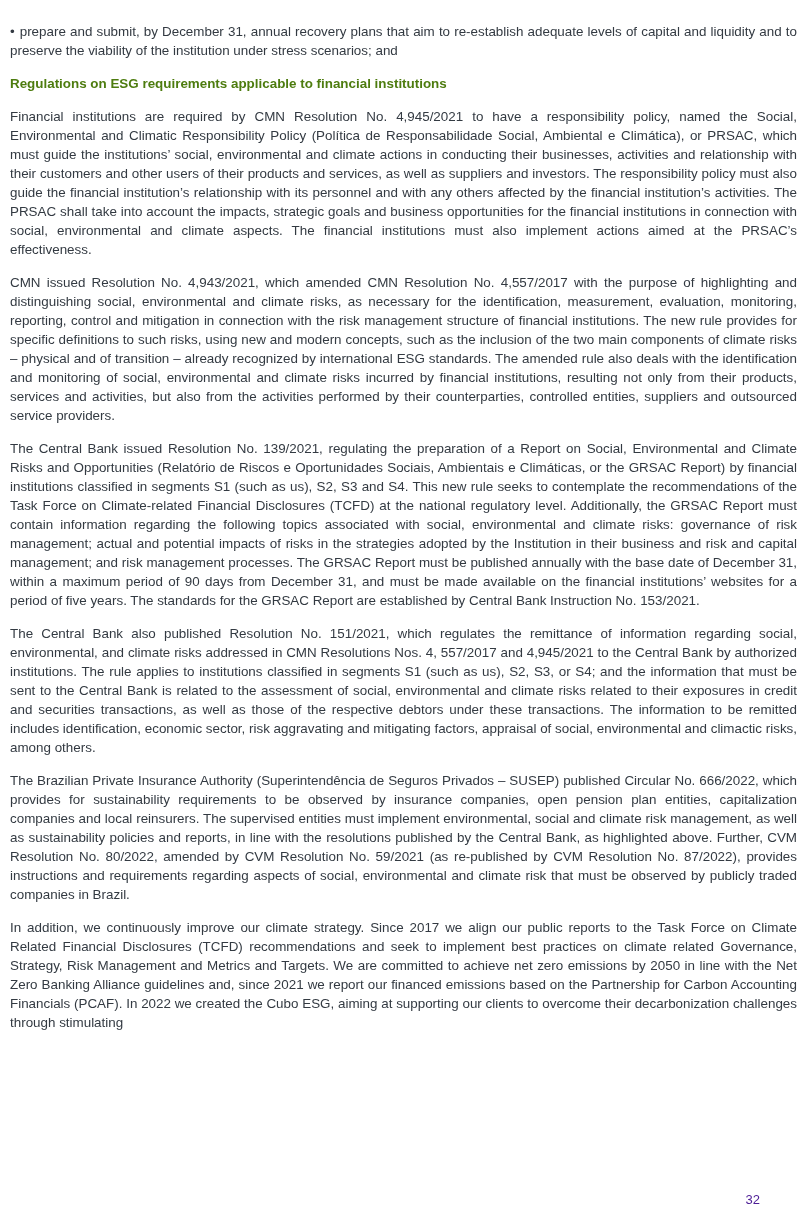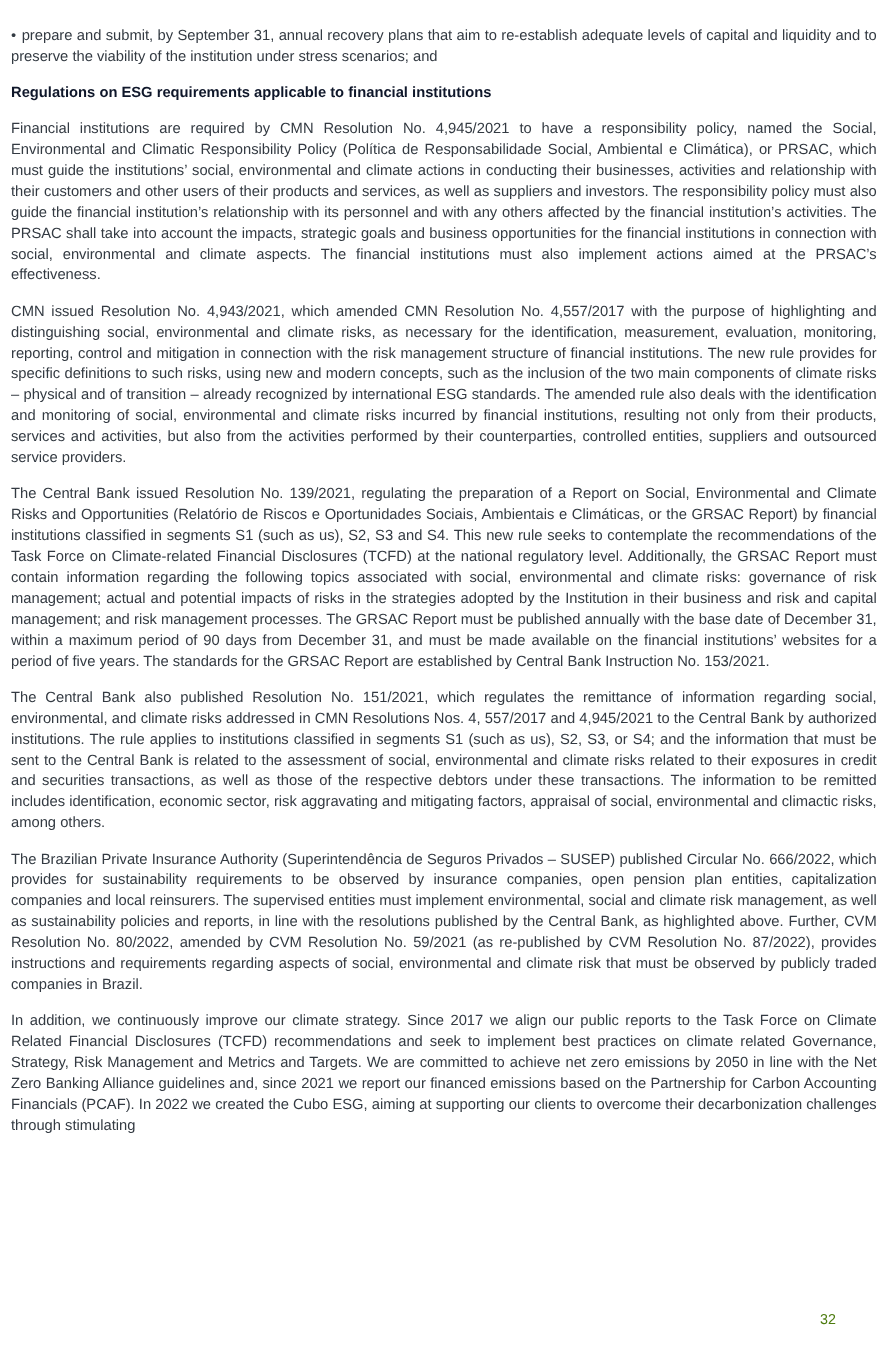--- a/index.html
+++ b/index.html
@@ -22,38 +22,38 @@
     text-align: justify;
   }
   .bullet-marker {
     margin-right: 5px;
   }
   .heading {
     margin: 2px 0 14px 0;
     font-size: 13.4px;
     line-height: 19px;
     font-weight: bold;
-    color: #0f172a;
+    color: #4d7c0f;
     text-align: left;
   }
   .footer-page-number {
     position: absolute;
     right: 48px;
     bottom: 19px;
     font-size: 13px;
     line-height: 14px;
-    color: #4d7c0f;
+    color: #4c1d95;
   }
 </style>
 </head>
 <body>
 
 <div class="page">
 
-  <p class="para"><span class="bullet-marker">•</span><span>prepare and submit, by September 31, annual recovery plans that aim to re-establish adequate levels of capital and liquidity and to preserve the viability of the institution under stress scenarios; and</span></p>
+  <p class="para"><span class="bullet-marker">•</span><span>prepare and submit, by December 31, annual recovery plans that aim to re-establish adequate levels of capital and liquidity and to preserve the viability of the institution under stress scenarios; and</span></p>
 
 
   <h3 class="heading">Regulations on ESG requirements applicable to financial institutions</h3>
 
   <p class="para">Financial institutions are required by CMN Resolution No. 4,945/2021 to have a responsibility policy, named the Social, Environmental and Climatic Responsibility Policy (Política de Responsabilidade Social, Ambiental e Climática), or PRSAC, which must guide the institutions’ social, environmental and climate actions in conducting their businesses, activities and relationship with their customers and other users of their products and services, as well as suppliers and investors. The responsibility policy must also guide the financial institution’s relationship with its personnel and with any others affected by the financial institution’s activities. The PRSAC shall take into account the impacts, strategic goals and business opportunities for the financial institutions in connection with social, environmental and climate aspects. The financial institutions must also implement actions aimed at the PRSAC’s effectiveness.</p>
 
   <p class="para">CMN issued Resolution No. 4,943/2021, which amended CMN Resolution No. 4,557/2017 with the purpose of highlighting and distinguishing social, environmental and climate risks, as necessary for the identification, measurement, evaluation, monitoring, reporting, control and mitigation in connection with the risk management structure of financial institutions. The new rule provides for specific definitions to such risks, using new and modern concepts, such as the inclusion of the two main components of climate risks – physical and of transition – already recognized by international ESG standards. The amended rule also deals with the identification and monitoring of social, environmental and climate risks incurred by financial institutions, resulting not only from their products, services and activities, but also from the activities performed by their counterparties, controlled entities, suppliers and outsourced service providers.</p>
 
   <p class="para">The Central Bank issued Resolution No. 139/2021, regulating the preparation of a Report on Social, Environmental and Climate Risks and Opportunities (Relatório de Riscos e Oportunidades Sociais, Ambientais e Climáticas, or the GRSAC Report) by financial institutions classified in segments S1 (such as us), S2, S3 and S4. This new rule seeks to contemplate the recommendations of the Task Force on Climate-related Financial Disclosures (TCFD) at the national regulatory level. Additionally, the GRSAC Report must contain information regarding the following topics associated with social, environmental and climate risks: governance of risk management; actual and potential impacts of risks in the strategies adopted by the Institution in their business and risk and capital management; and risk management processes. The GRSAC Report must be published annually with the base date of December 31, within a maximum period of 90 days from December 31, and must be made available on the financial institutions’ websites for a period of five years. The standards for the GRSAC Report are established by Central Bank Instruction No. 153/2021.</p>
 

